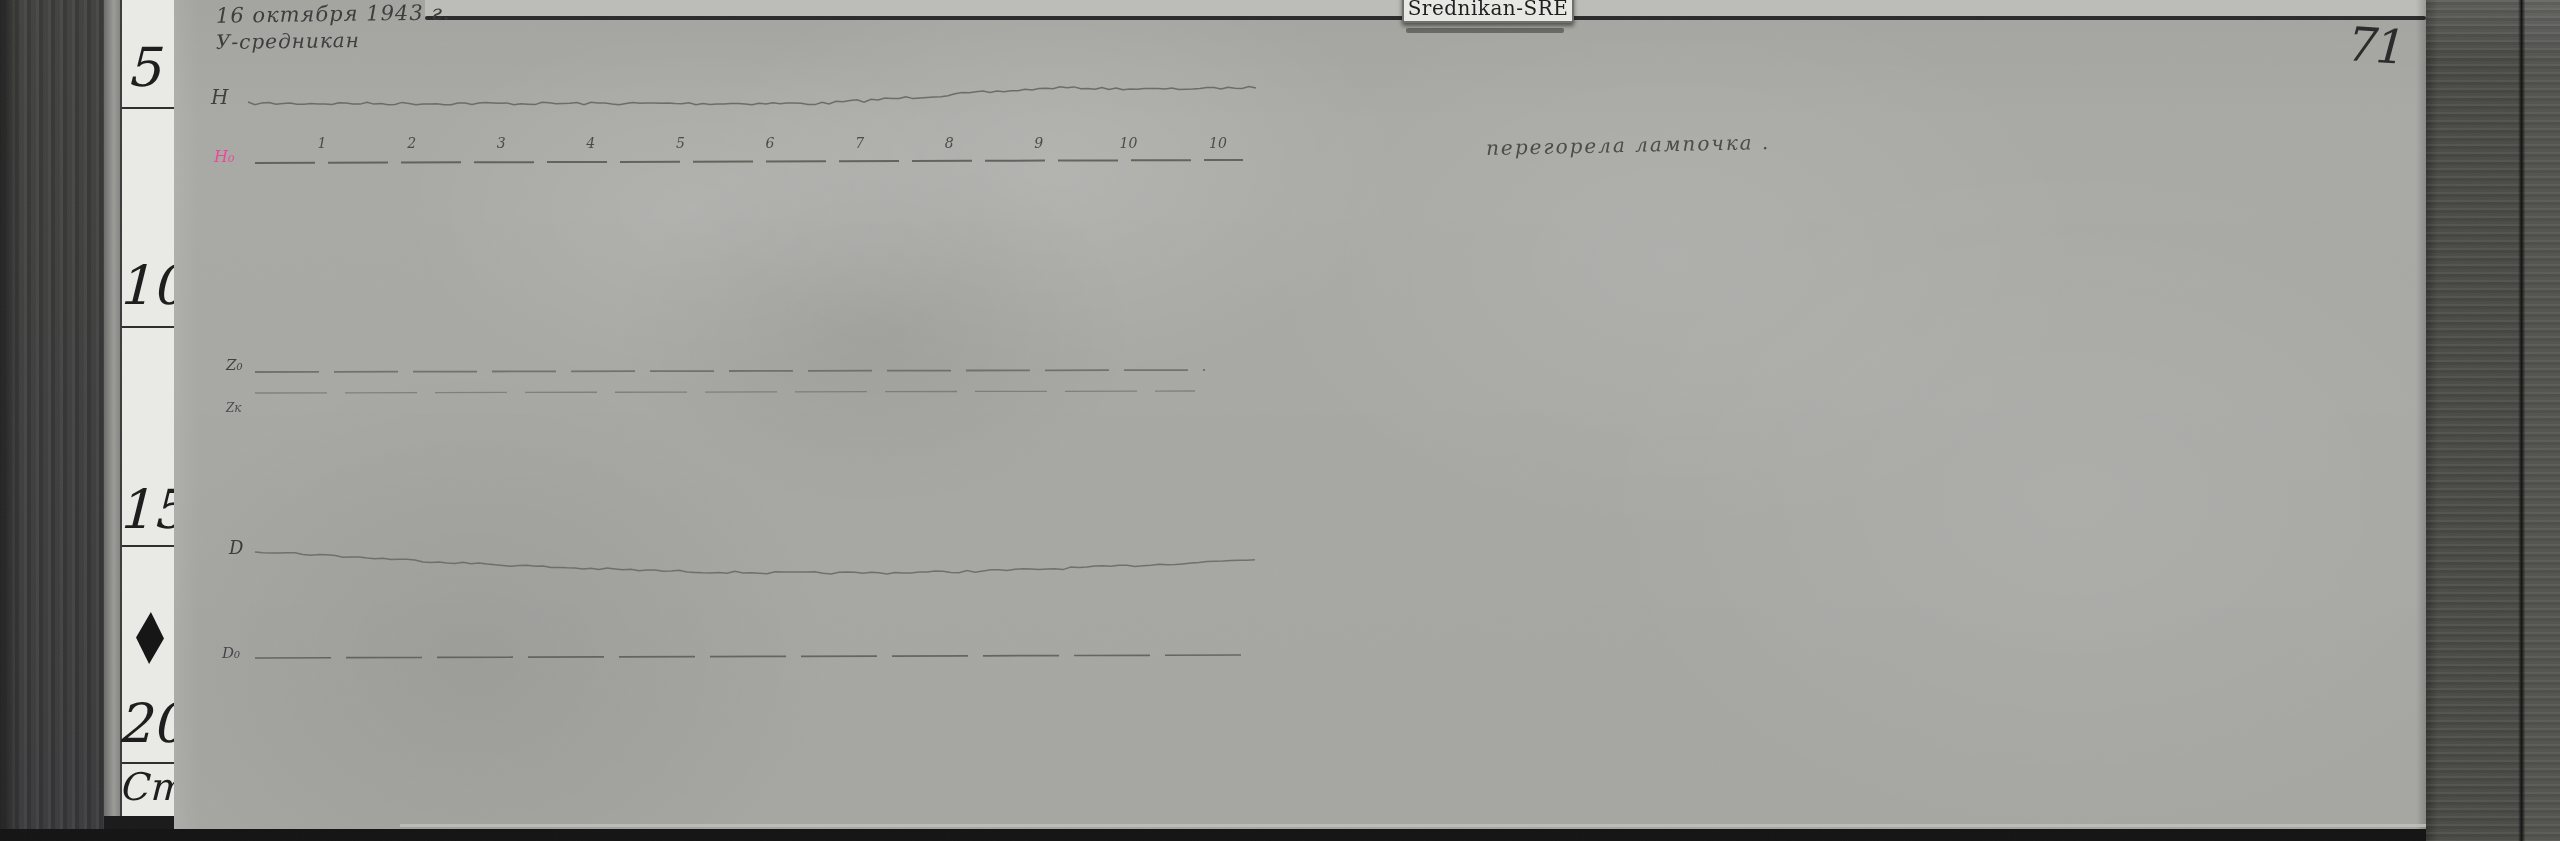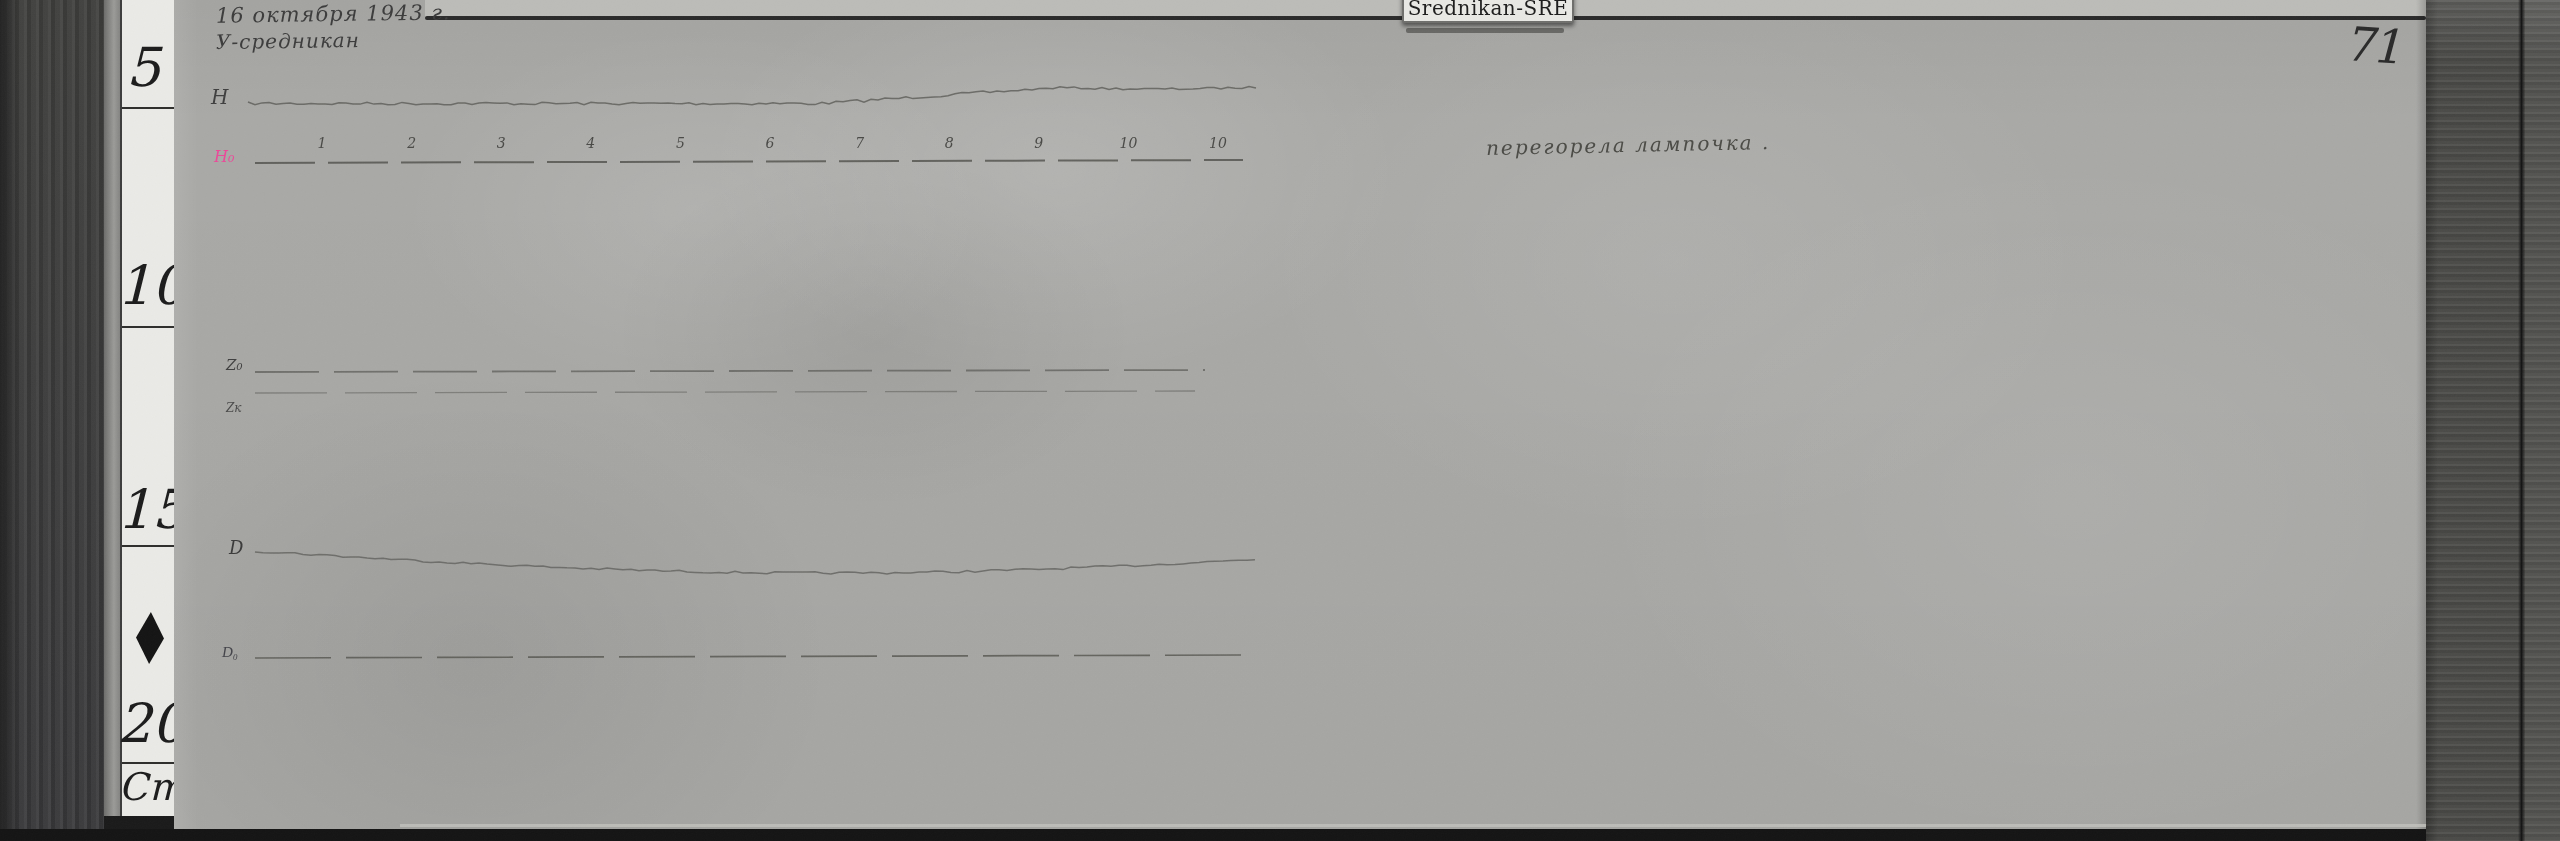--- a/index.html
+++ b/index.html
@@ -76,21 +76,21 @@
   }
   .hw-date{left:216px;top:2px;font-size:21px;letter-spacing:1px;transform:rotate(-.8deg);}
   .hw-station{left:216px;top:29px;font-size:20px;letter-spacing:1px;transform:rotate(-.8deg);}
   .hw-note{left:1486px;top:133px;font-size:20px;letter-spacing:2px;color:#4b4b46;transform:rotate(-1.2deg);}
   .page-num{left:2348px;top:18px;font-size:47px;color:#2a2a2a;letter-spacing:-2px;transform:rotate(4deg);}
   .lbl-h {left:211px;top:85px;font-size:20px;color:#3f3f3f;}
   .lbl-h0{left:214px;top:147px;font-size:16px;color:#ec4899;}
   .lbl-z0{left:226px;top:356px;font-size:15px;color:#3f3f3f;}
   .lbl-zk{left:226px;top:379px;font-size:12px;color:#4a4a4a;margin-top:22px;}
   .lbl-d {left:229px;top:537px;font-size:18px;color:#3a3a3a;}
-  .lbl-d0{left:222px;top:644px;font-size:15px;color:#44444a;font-family:Liberation Serif, serif;}
+  .lbl-d0{left:222px;top:644px;font-size:15px;color:#44444a;}
   .hour-mark{
     position:absolute;top:135px;transform:translateX(-50%);
     font-family:"DejaVu Serif",serif;font-style:italic;font-size:14px;color:#4a4a47;
   }
   .tag-label{
     position:absolute;left:1402px;top:-9px;width:172px;height:32px;box-sizing:border-box;
     background:#e8e8e4;border:2px solid #6f6f6c;border-radius:2px;
     box-shadow:0 3px 4px rgba(15,15,15,.55);
     display:flex;align-items:flex-end;justify-content:center;padding-bottom:1px;
     font-family:"DejaVu Serif",serif;font-size:20px;color:#1d1d1d;letter-spacing:.5px;

